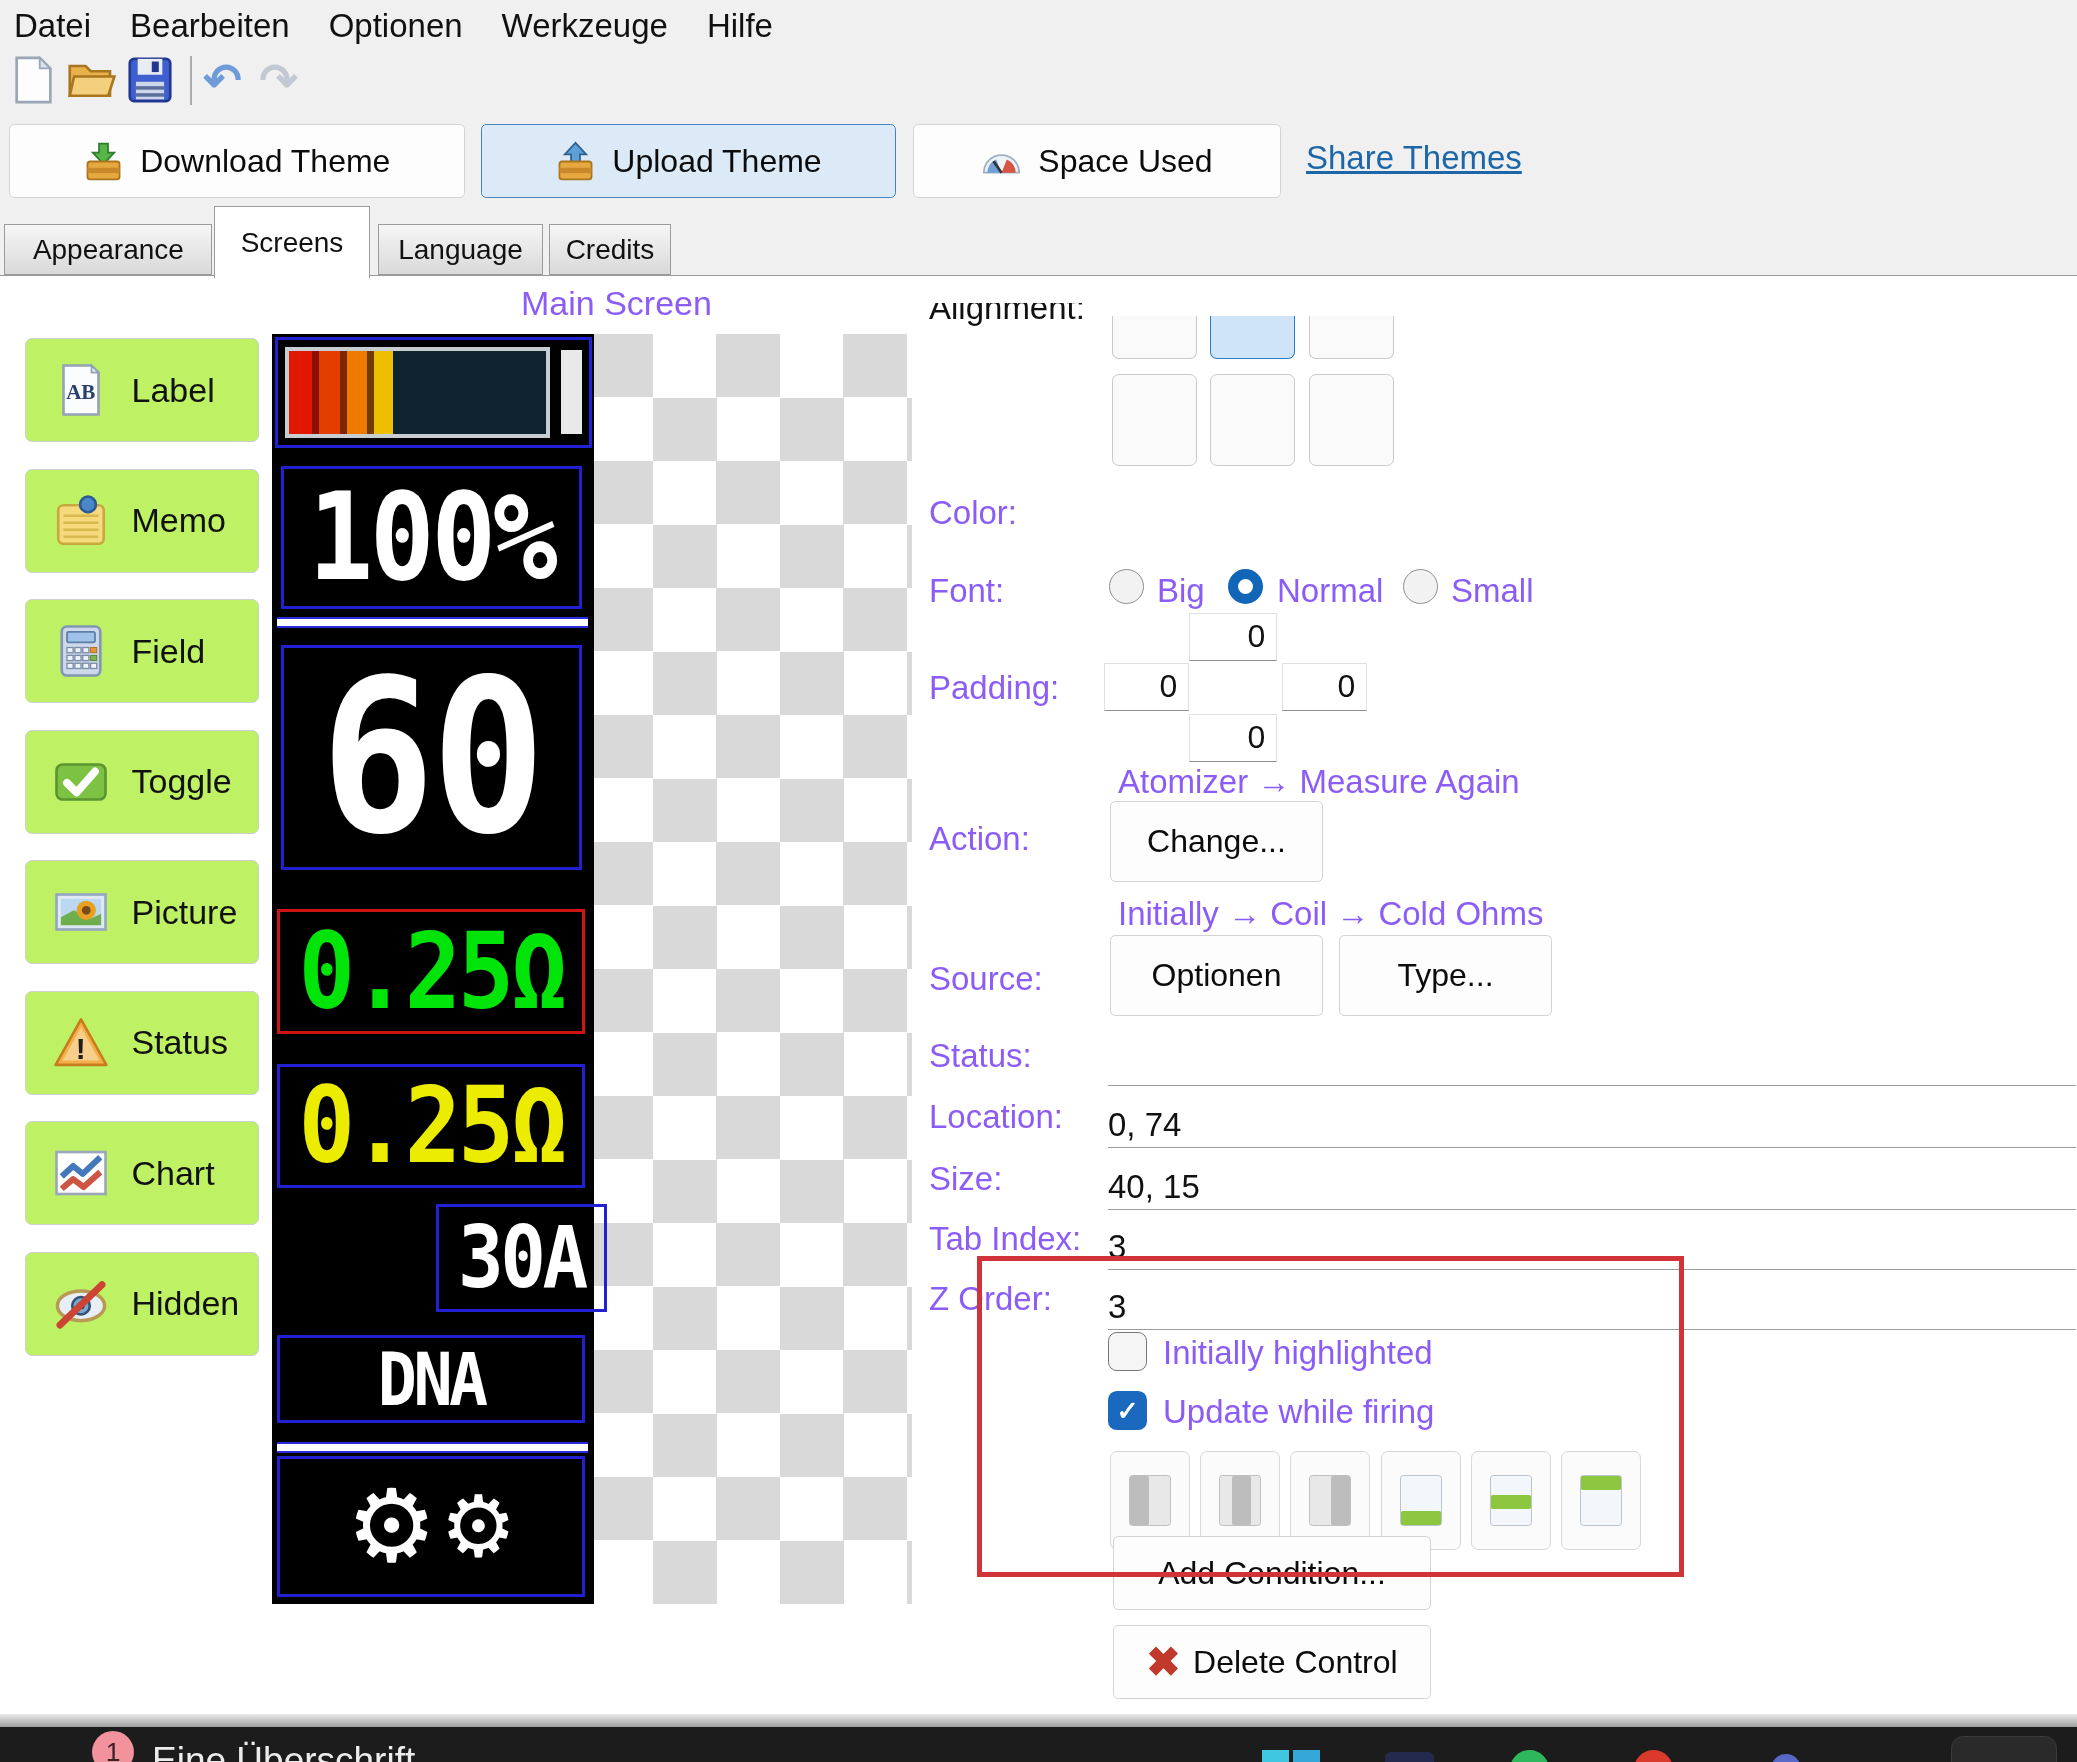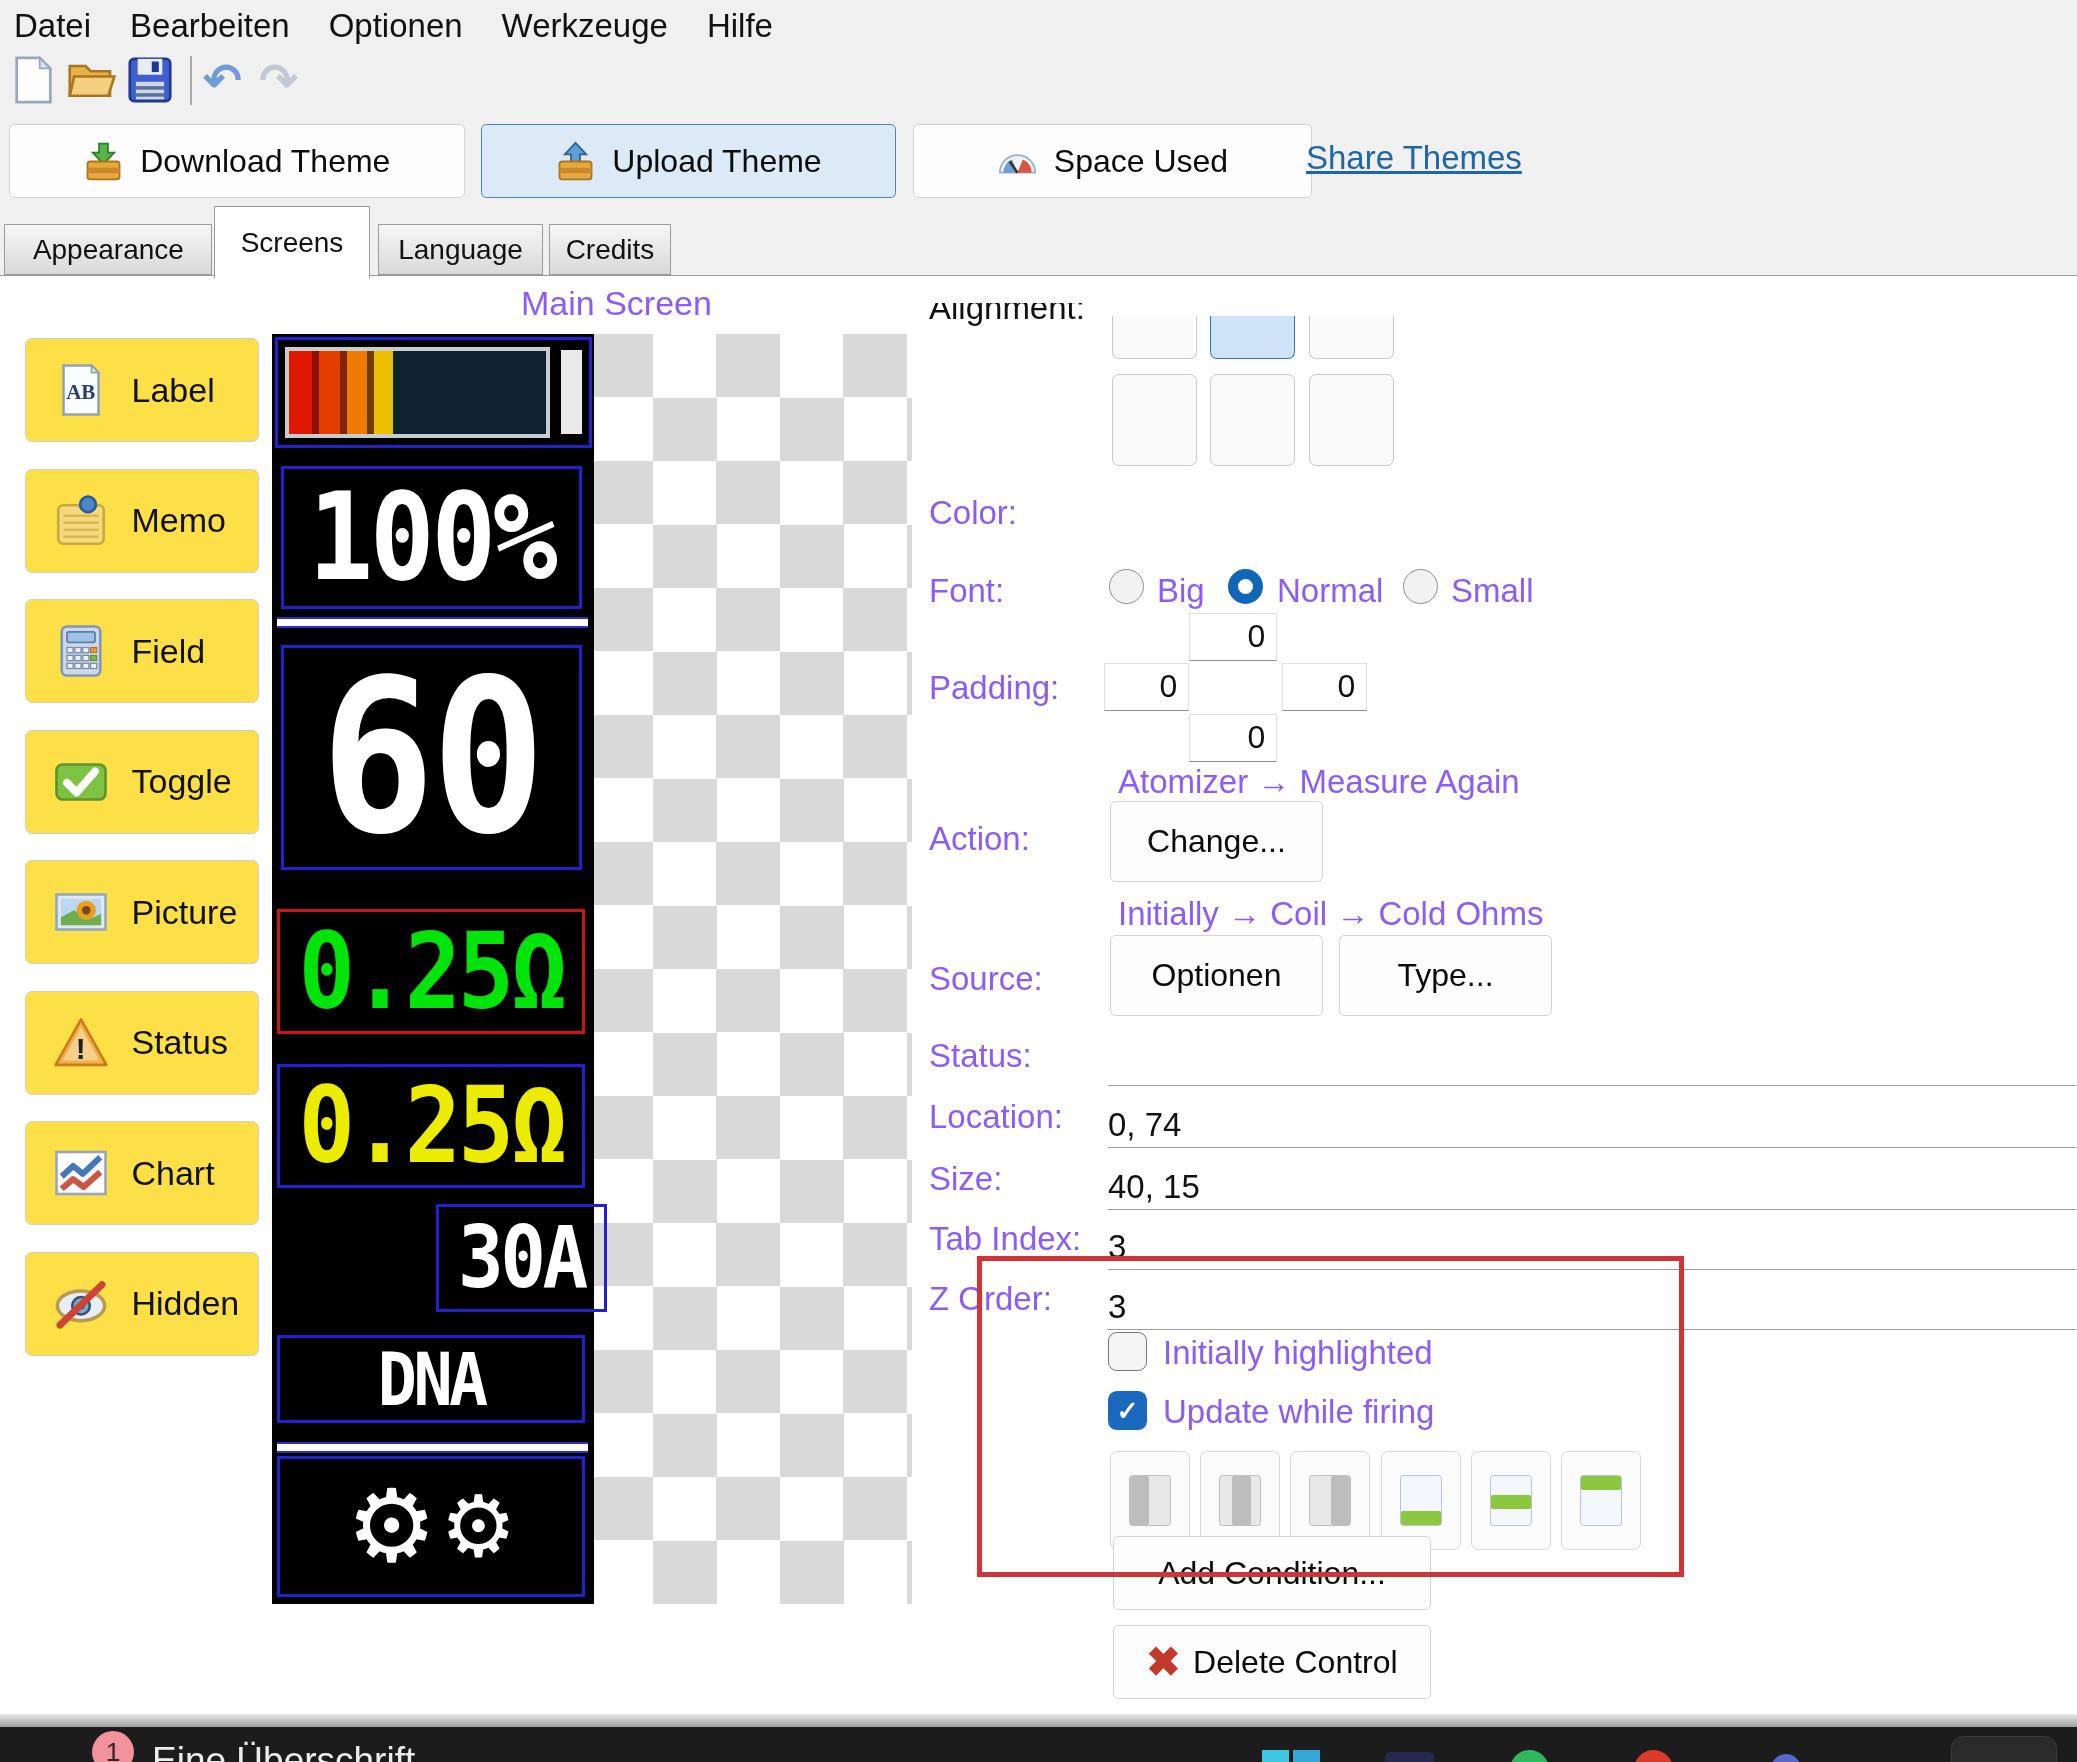--- a/index.html
+++ b/index.html
@@ -23,21 +23,21 @@
   .link{position:absolute;font-size:33px;color:#1d66a8;text-decoration:underline;white-space:nowrap}
   
   .tab{position:absolute;top:224px;height:51px;background:linear-gradient(#f6f6f6,#d9d9d9);
        border:0.9px solid #9b9b9b;box-sizing:border-box;display:flex;align-items:center;
        justify-content:center;font-size:28px;z-index:1}
   .tab.active{top:206px;height:72px;background:#fff;border-bottom:none;z-index:3}
   .content{position:absolute;left:0;top:275px;width:2078px;height:1439px;background:#fff;
            border-top:0.9px solid #9a9a9a;box-sizing:border-box}
   
   .palette{position:absolute;left:25px;top:338px;width:234px}
-  .pal-item{width:234px;height:104px;margin-bottom:26.5px;background:#fde047;border:0.9px solid #cfcfcf;
+  .pal-item{width:234px;height:104px;margin-bottom:26.5px;background:#bef264;border:0.9px solid #cfcfcf;
             border-radius:7px;display:flex;align-items:center;gap:23px;padding-left:26.5px;
             box-sizing:border-box;font-size:34px}
   
   .checker{position:absolute;left:272px;top:334px;width:640px;height:1270px;
            background:repeating-conic-gradient(#d9d9d9 0% 25%,#ffffff 0% 50%);
            background-size:127px 127px}
   .device{position:absolute;left:272px;top:334px;width:322px;height:1270px;background:#000}
   .delem{position:absolute;border:3.5px solid #2121d1;box-sizing:border-box;display:flex;
          align-items:center;justify-content:center;overflow:hidden}
   .delem.sel{border-color:#d01414}
@@ -124,21 +124,21 @@
   <span>Download Theme</span>
 </div>
 <div class="btn theme-btn upload" style="left:481px;width:415px">
   <svg width="41" height="41" viewBox="0 0 46 46">
       <polygon points="23,2 11,15 18,15 18,25 28,25 28,15 35,15" fill="#5e9fd8" stroke="#30628f" stroke-width="2"></polygon>
       <rect x="5" y="23" width="36" height="20" rx="3" fill="#e7a83f" stroke="#a8761f" stroke-width="2"></rect>
       <rect x="5" y="30" width="36" height="6" fill="#c9882a"></rect>
     </svg>
   <span>Upload Theme</span>
 </div>
-<div class="btn theme-btn" style="left:913px;width:399px">
+<div class="btn theme-btn" style="left:913px;width:368px">
   <svg width="41" height="26.5" viewBox="0 0 46 30">
       <path d="M3 28 A20 20 0 0 1 43 28 Z" fill="#eef3f8" stroke="#9fb0c4" stroke-width="2"></path>
       <path d="M7 28 A16 16 0 0 1 17 13 L23 28 Z" fill="#6f9fd8"></path>
       <path d="M29 13 A16 16 0 0 1 39 28 L23 28 Z" fill="#d85545"></path>
       <line x1="23" y1="28" x2="14" y2="15" stroke="#333" stroke-width="3"></line>
     </svg>
   <span>Space Used</span>
 </div>
 <a class="link" style="left:1306px;top:139px">Share Themes</a>
 

